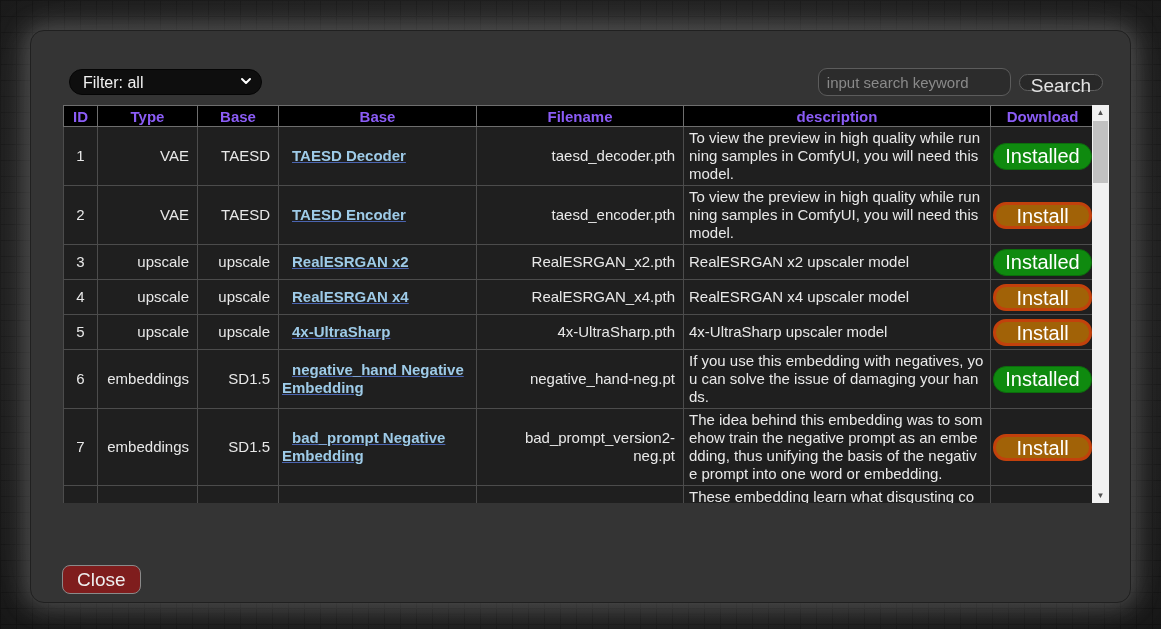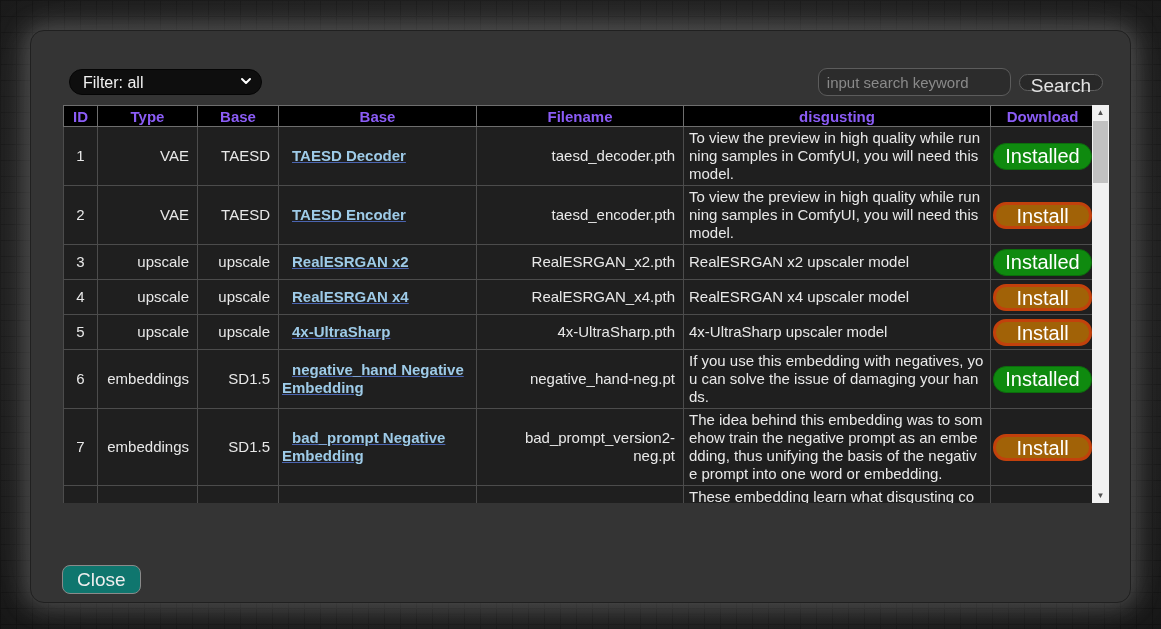--- a/index.html
+++ b/index.html
@@ -112,21 +112,21 @@
   .scroll-btn.up { top: 0; } .scroll-btn.down { bottom: 0; }
   .scroll-thumb {
     position: absolute; left: 1px; top: 16px; width: 15px; height: 62px;
     background: #c1c1c1;
   }
 
   
   .close-row { margin: 62px 0 0 31px; }
   button.close-btn {
     height: 29px; padding: 0 14px;
-    background: #0f766e; color: #eee;
+    background: #7f1d1d; color: #eee;
     border: 1px solid #8a8a8a; border-radius: 8px;
     font-size: 19px; font-family: "Liberation Sans", sans-serif;
   }
 </style>
 </head>
 <body>
 
 <div class="modal">
 
   <div class="toolbar">
@@ -155,21 +155,21 @@
             <col class="c-desc">
             <col class="c-dl">
         </colgroup>
         <thead>
           <tr>
             <th>ID</th>
             <th>Type</th>
             <th>Base</th>
             <th>Base</th>
             <th>Filename</th>
-            <th>disgusting</th>
+            <th>description</th>
             <th>Download</th>
           </tr>
         </thead>
         <tbody>
           <tr>
             <td class="id">1</td>
             <td class="type">VAE</td>
             <td class="base">TAESD</td>
             <td class="name"><a class="model-link">TAESD Decoder</a></td>
             <td class="file">taesd_decoder.pth</td>

